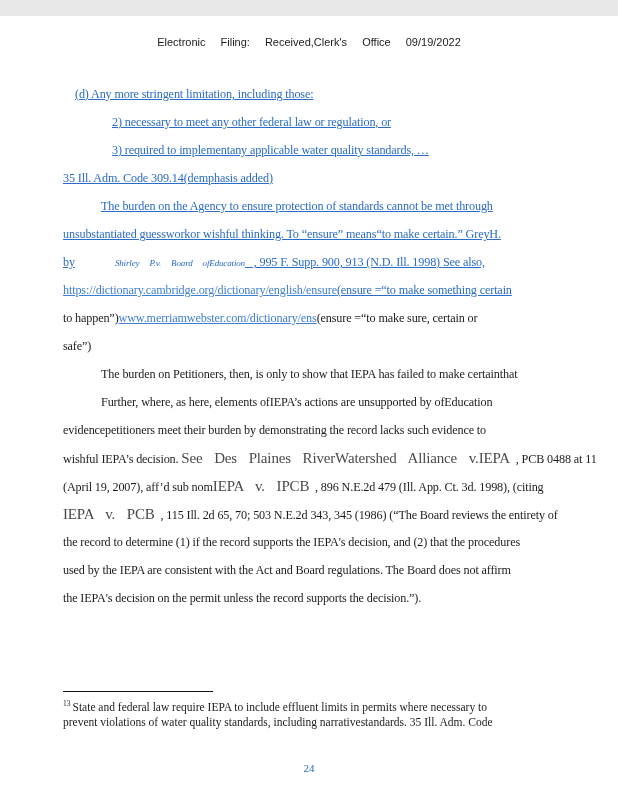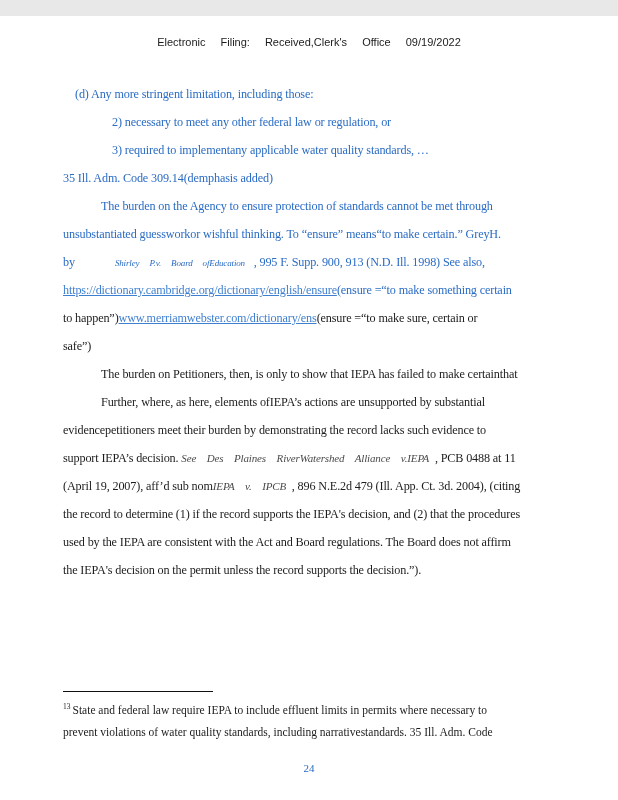--- a/index.html
+++ b/index.html
@@ -16,27 +16,27 @@
   .header{
     position:absolute;top:20px;left:0;right:0;text-align:center;
     font-family:"Liberation Sans","DejaVu Sans",sans-serif;
     font-size:11px;word-spacing:12px;color:var(--black);
   }
   .body-block{position:absolute;left:63px;top:64px;width:545px;}
   .line{height:28px;line-height:28px;font-size:12.2px;letter-spacing:-0.15px;white-space:pre;color:var(--black);}
   .indent-d{padding-left:12px;}
   .indent-num{padding-left:49px;}
   .indent-tab{padding-left:38px;}
-  .seg-blue{color:var(--blue);}
+  .seg-blue{color:var(--blue);text-decoration:underline;}
   .seg-black{color:var(--black);}
   .seg-link{color:var(--link);text-decoration:underline;font-family:Liberation Serif, serif;}
   .seg-citation-blue{color:var(--blue);font-style:italic;font-size:9px;word-spacing:8px;padding-left:40px;}
-  .seg-citation-gray{color:var(--gray);font-style:italic;font-size:11px;word-spacing:8px;}
+  .seg-citation-gray{color:var(--gray);font-size:15px;word-spacing:8px;}
   .fn-sep{position:absolute;left:63px;top:675px;width:150px;border-top:1.6px solid #111;}
-  .footnote{position:absolute;left:63px;top:680px;width:545px;font-size:11.5px;line-height:22px;color:var(--black);}
+  .footnote{position:absolute;left:63px;top:680px;width:545px;font-size:11.5px;line-height:15px;color:var(--black);}
   .fn-line{white-space:pre;}
   .fn-marker{font-size:7.5px;vertical-align:super;margin-right:2px;}
   .pageno{position:absolute;top:746px;left:0;right:0;text-align:center;font-size:11px;color:var(--blue);}
 </style>
 </head>
 <body>
 
 <div class="page">
   <div class="header">Electronic Filing: Received,Clerk's Office 09/19/2022</div>
   <div class="body-block" id="body-lines">
@@ -44,24 +44,25 @@
       <div class="line indent-num"><span class="seg-blue">2) necessary to meet any other federal law or regulation, or</span></div>
       <div class="line indent-num"><span class="seg-blue">3) required to implementany applicable water quality standards, …</span></div>
       <div class="line"><span class="seg-blue">35 Ill. Adm. Code 309.14(demphasis added)</span></div>
       <div class="line indent-tab"><span class="seg-blue">The burden on the Agency to ensure protection of standards cannot be met through</span></div>
       <div class="line"><span class="seg-blue">unsubstantiated guessworkor wishful thinking. To “ensure” means“to make certain.” GreyH.</span></div>
       <div class="line"><span class="seg-blue">by</span><span class="seg-citation-blue">Shirley P.v. Board ofEducation</span><span class="seg-blue">   , 995 F. Supp. 900, 913 (N.D. Ill. 1998) See also,</span></div>
       <div class="line"><span class="seg-link">https://dictionary.cambridge.org/dictionary/english/ensure</span><span class="seg-blue">(ensure =“to make something certain</span></div>
       <div class="line"><span class="seg-black">to happen”)</span><span class="seg-link">www.merriamwebster.com/dictionary/ens</span><span class="seg-black">(ensure =“to make sure, certain or</span></div>
       <div class="line"><span class="seg-black">safe”)</span></div>
       <div class="line indent-tab"><span class="seg-black">The burden on Petitioners, then, is only to show that IEPA has failed to make certainthat</span></div>
-      <div class="line indent-tab"><span class="seg-black">Further, where, as here, elements ofIEPA’s actions are unsupported by substantial</span></div>
+      <div class="line indent-tab"><span class="seg-black">Further, where, as here, elements ofIEPA’s actions are unsupported by ofEducation</span></div>
       <div class="line"><span class="seg-black">evidencepetitioners meet their burden by demonstrating the record lacks such evidence to</span></div>
-      <div class="line"><span class="seg-black">support IEPA’s decision. </span><span class="seg-citation-gray">See Des Plaines RiverWatershed Alliance v.IEPA</span><span class="seg-black">  , PCB 0488 at 11</span></div>
-      <div class="line"><span class="seg-black">(April 19, 2007), aff’d sub nom</span><span class="seg-citation-gray">IEPA v. IPCB</span><span class="seg-black">  , 896 N.E.2d 479 (Ill. App. Ct. 3d. 2004), (citing</span></div>
+      <div class="line"><span class="seg-black">wishful IEPA’s decision. </span><span class="seg-citation-gray">See Des Plaines RiverWatershed Alliance v.IEPA</span><span class="seg-black">  , PCB 0488 at 11</span></div>
+      <div class="line"><span class="seg-black">(April 19, 2007), aff’d sub nom</span><span class="seg-citation-gray">IEPA v. IPCB</span><span class="seg-black">  , 896 N.E.2d 479 (Ill. App. Ct. 3d. 1998), (citing</span></div>
+      <div class="line"><span class="seg-citation-gray">IEPA v. PCB</span><span class="seg-black">  , 115 Ill. 2d 65, 70; 503 N.E.2d 343, 345 (1986) (“The Board reviews the entirety of</span></div>
       <div class="line"><span class="seg-black">the record to determine (1) if the record supports the IEPA's decision, and (2) that the procedures</span></div>
       <div class="line"><span class="seg-black">used by the IEPA are consistent with the Act and Board regulations. The Board does not affirm</span></div>
       <div class="line"><span class="seg-black">the IEPA's decision on the permit unless the record supports the decision.”).</span></div>
     </div>
   <div class="fn-sep"></div>
   <div class="footnote" id="footnote">
       <div class="fn-line"><span class="fn-marker">13</span><span>State and federal law require IEPA to include effluent limits in permits where necessary to</span></div>
       <div class="fn-line"><span>prevent violations of water quality standards, including narrativestandards. 35 Ill. Adm. Code</span></div>
     </div>
   <div class="pageno">24</div>

